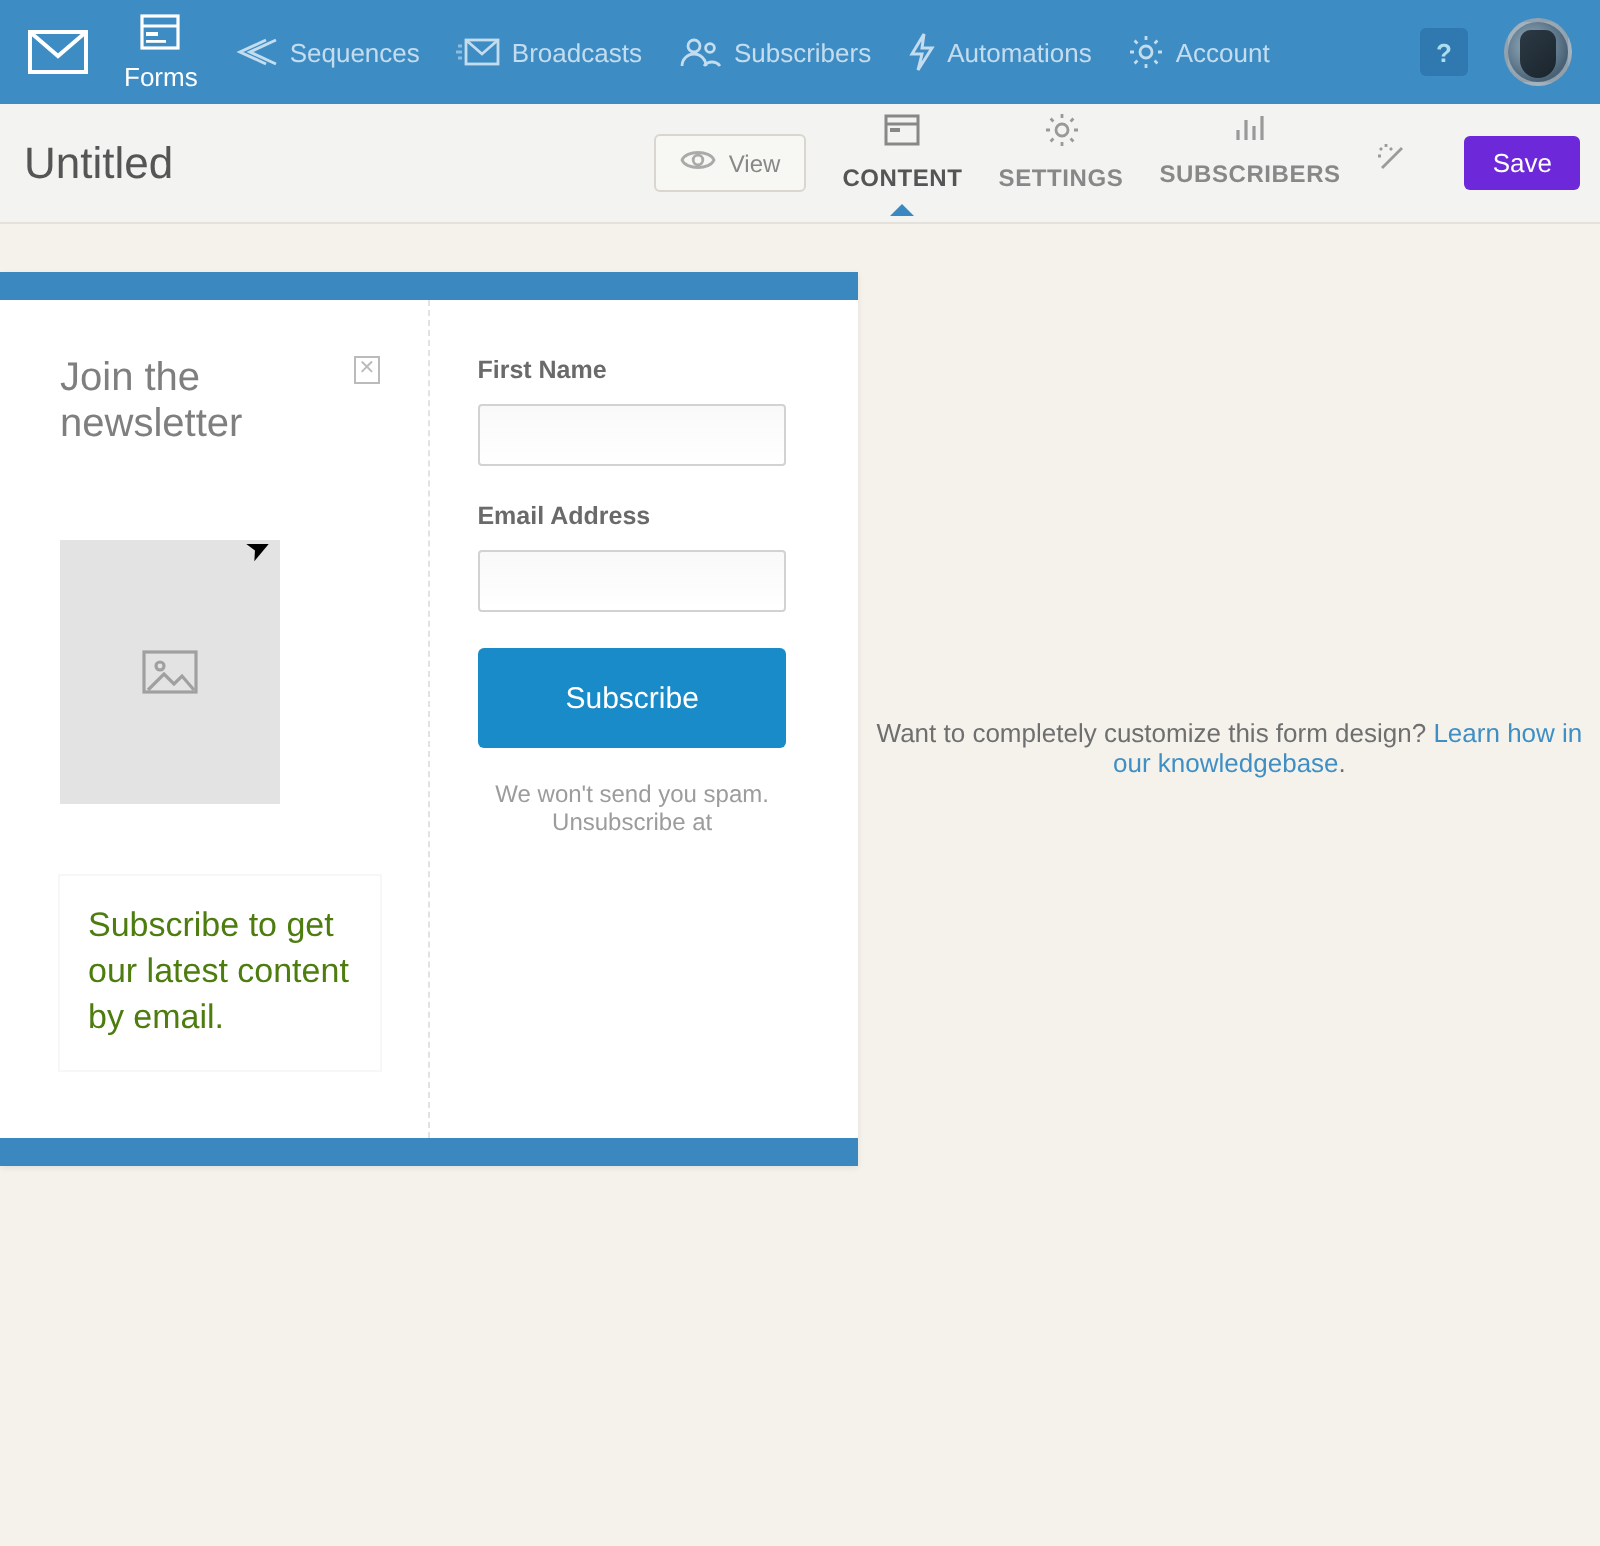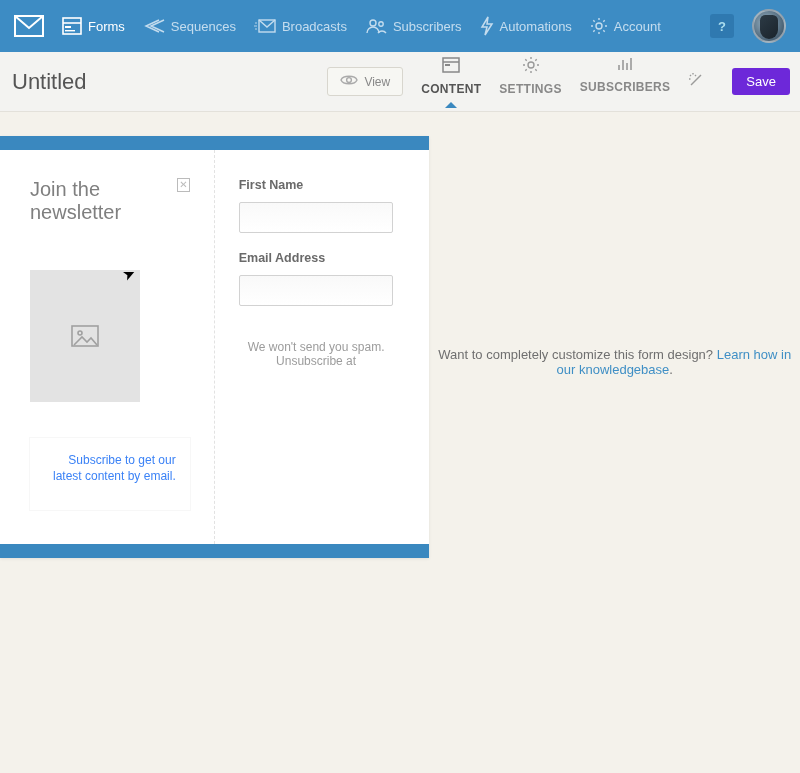--- a/index.html
+++ b/index.html
@@ -22,21 +22,21 @@
       color: #cfe3f2;
       font-size: 13px;
     }
     .nav-item {
       display: flex;
       align-items: center;
       gap: 6px;
       cursor: pointer;
       opacity: 0.92;
     }
-    .nav-item.active { color: #ffffff; opacity: 1; }
+    .nav-item.active { color: #ffffff; opacity: 1; flex-direction: column; }
     .nav-icon { display: inline-flex; }
     .nav-spacer { flex: 1; }
     .help-badge {
       background: #2f79b0;
       width: 24px; height: 24px;
       border-radius: 3px;
       display: flex; align-items: center; justify-content: center;
       color: #ade;
       font-size: 13px;
       font-weight: 600;
@@ -168,24 +168,23 @@
       width: 110px; height: 132px;
       background: #e3e3e3;
       display:flex; align-items:center; justify-content:center;
       color:#a5a5a5;
     }
     .desc-box {
       margin-top: 36px;
       padding: 14px 14px;
       min-height: 72px;
       box-shadow: 0 0 0 1px rgba(0,0,0,0.03);
-      font-size: 12px;
-      color: #3b82f6;
+      font-size: 17px;
+      color: #4d7c0f;
       line-height: 1.35;
-      text-align: right;
     }
     .field-label {
       font-size: 12.5px;
       color: #6a6a6a;
       font-weight: 600;
       margin-bottom: 10px;
     }
     .field-input {
       width: 100%;
       height: 31px;
@@ -371,20 +370,21 @@
           </svg>
         </div>
         <div class="desc-box">Subscribe to get our latest content by email.</div>
       </div>
 
       <div class="form-right">
         <div class="field-label">First Name</div>
         <input class="field-input" value="" style="">
         <div class="field-label">Email Address</div>
         <input class="field-input" value="" style="">
+        <button class="subscribe-btn">Subscribe</button>
         <div class="spam-note">We won't send you spam. Unsubscribe at</div>
       </div>
     </div>
   </div>
 
   <div class="footer-note">
     <span>Want to completely customize this form design? </span><a href="#">Learn how in our knowledgebase</a><span>.</span>
   </div>
 </div>
 

